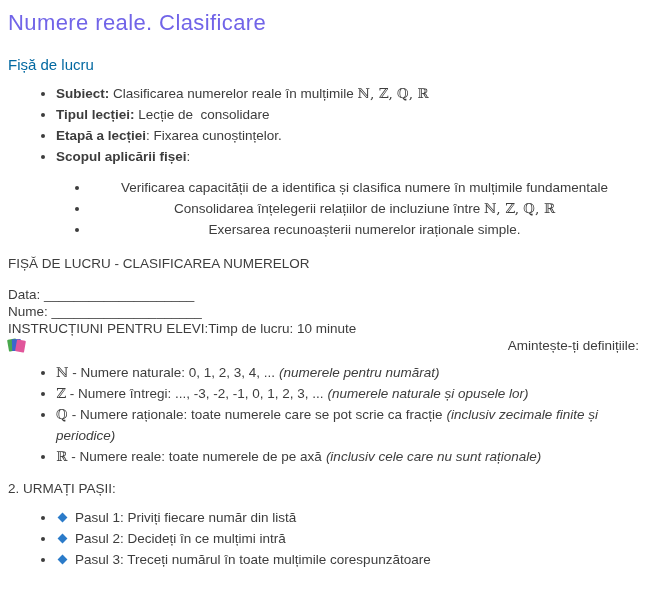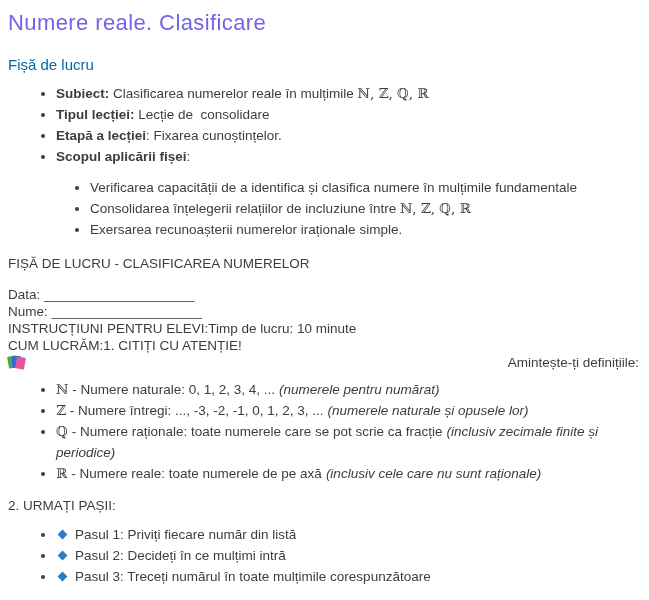--- a/index.html
+++ b/index.html
@@ -12,21 +12,21 @@
   .title {
     font-family: "Liberation Sans", sans-serif;
     font-size: 22px; line-height: 26px; font-weight: normal;
     letter-spacing: 0.4px; color: var(--c-title, #7164e8); margin: 2px 0 0 0;
   }
   .subtitle { font-size: 15px; line-height: 19px; color: #0369a1; margin-top: 19px; }
   ul { list-style: disc; }
   ul.meta-list { margin: 9px 0 0 0; padding-left: 48px; }
   ul.meta-list li { line-height: 21px; }
   ul.goals-list { margin: 10px 0 0 0; padding-left: 82px; }
-  ul.goals-list li { line-height: 21px; }
+  ul.goals-list li { line-height: 21px; text-align: center; }
   .bold { font-weight: bold; }
   .ws { white-space: pre-wrap; }
   .symbol { font-family: "DejaVu Serif", "DejaVu Sans", serif; }
   .worksheet-heading { margin-top: 15px; line-height: 17px; }
   .info-block { margin-top: 14px; line-height: 17px; }
   .info-line { line-height: 17px; }
   .reminder-line { display: flex; align-items: center; line-height: 17px; height: 17px; justify-content: space-between; }
   .books-icon { position: relative; width: 18px; height: 15px; margin-right: 5px; flex: 0 0 auto; }
   .book { position: absolute; width: 9px; height: 12px; border-radius: 1px; }
   .book.g { left: 0px;  top: 1px; transform: rotate(-10deg); background: var(--c-book_green, #49a84d); z-index: 1; }
@@ -66,21 +66,20 @@
     <li><span class="ws">Consolidarea înțelegerii relațiilor de incluziune între </span><span class="symbol">ℕ, ℤ, ℚ, ℝ</span></li>
     <li><span class="ws">Exersarea recunoașterii numerelor iraționale simple.</span><span class="symbol"></span></li>
   </ul>
 
   <div class="worksheet-heading">FIȘĂ DE LUCRU - CLASIFICAREA NUMERELOR</div>
 
   <div class="info-block">
     <div class="info-line">Data: ____________________</div>
     <div class="info-line">Nume: ____________________</div>
     <div class="info-line">INSTRUCȚIUNI PENTRU ELEVI:Timp de lucru: 10 minute</div>
-    <div class="info-line">CUM LUCRĂM:1. CITIȚI CU ATENȚIE!</div>
     <div class="reminder-line">
       <span class="books-icon">
         <span class="book g"></span>
         <span class="book b"></span>
         <span class="book p"></span>
       </span>
       <span>Amintește-ți definițiile:</span>
     </div>
   </div>
 

